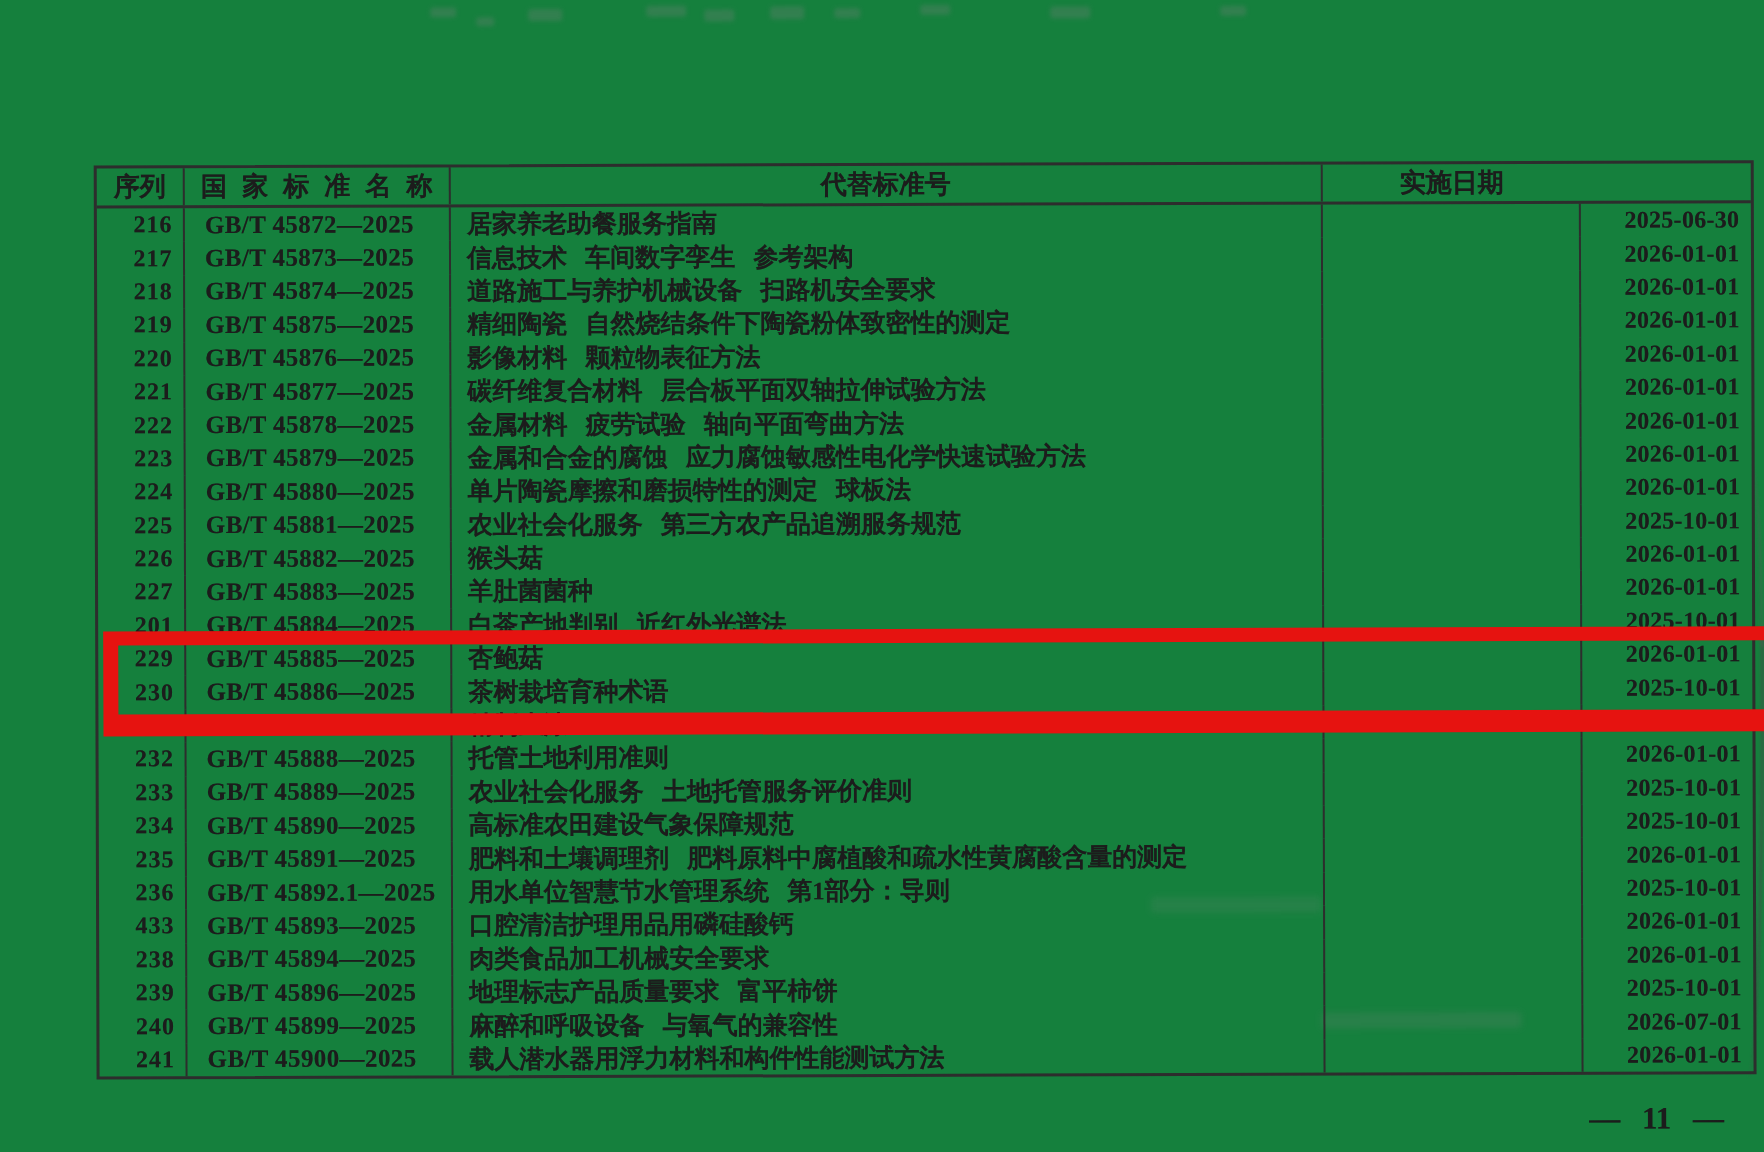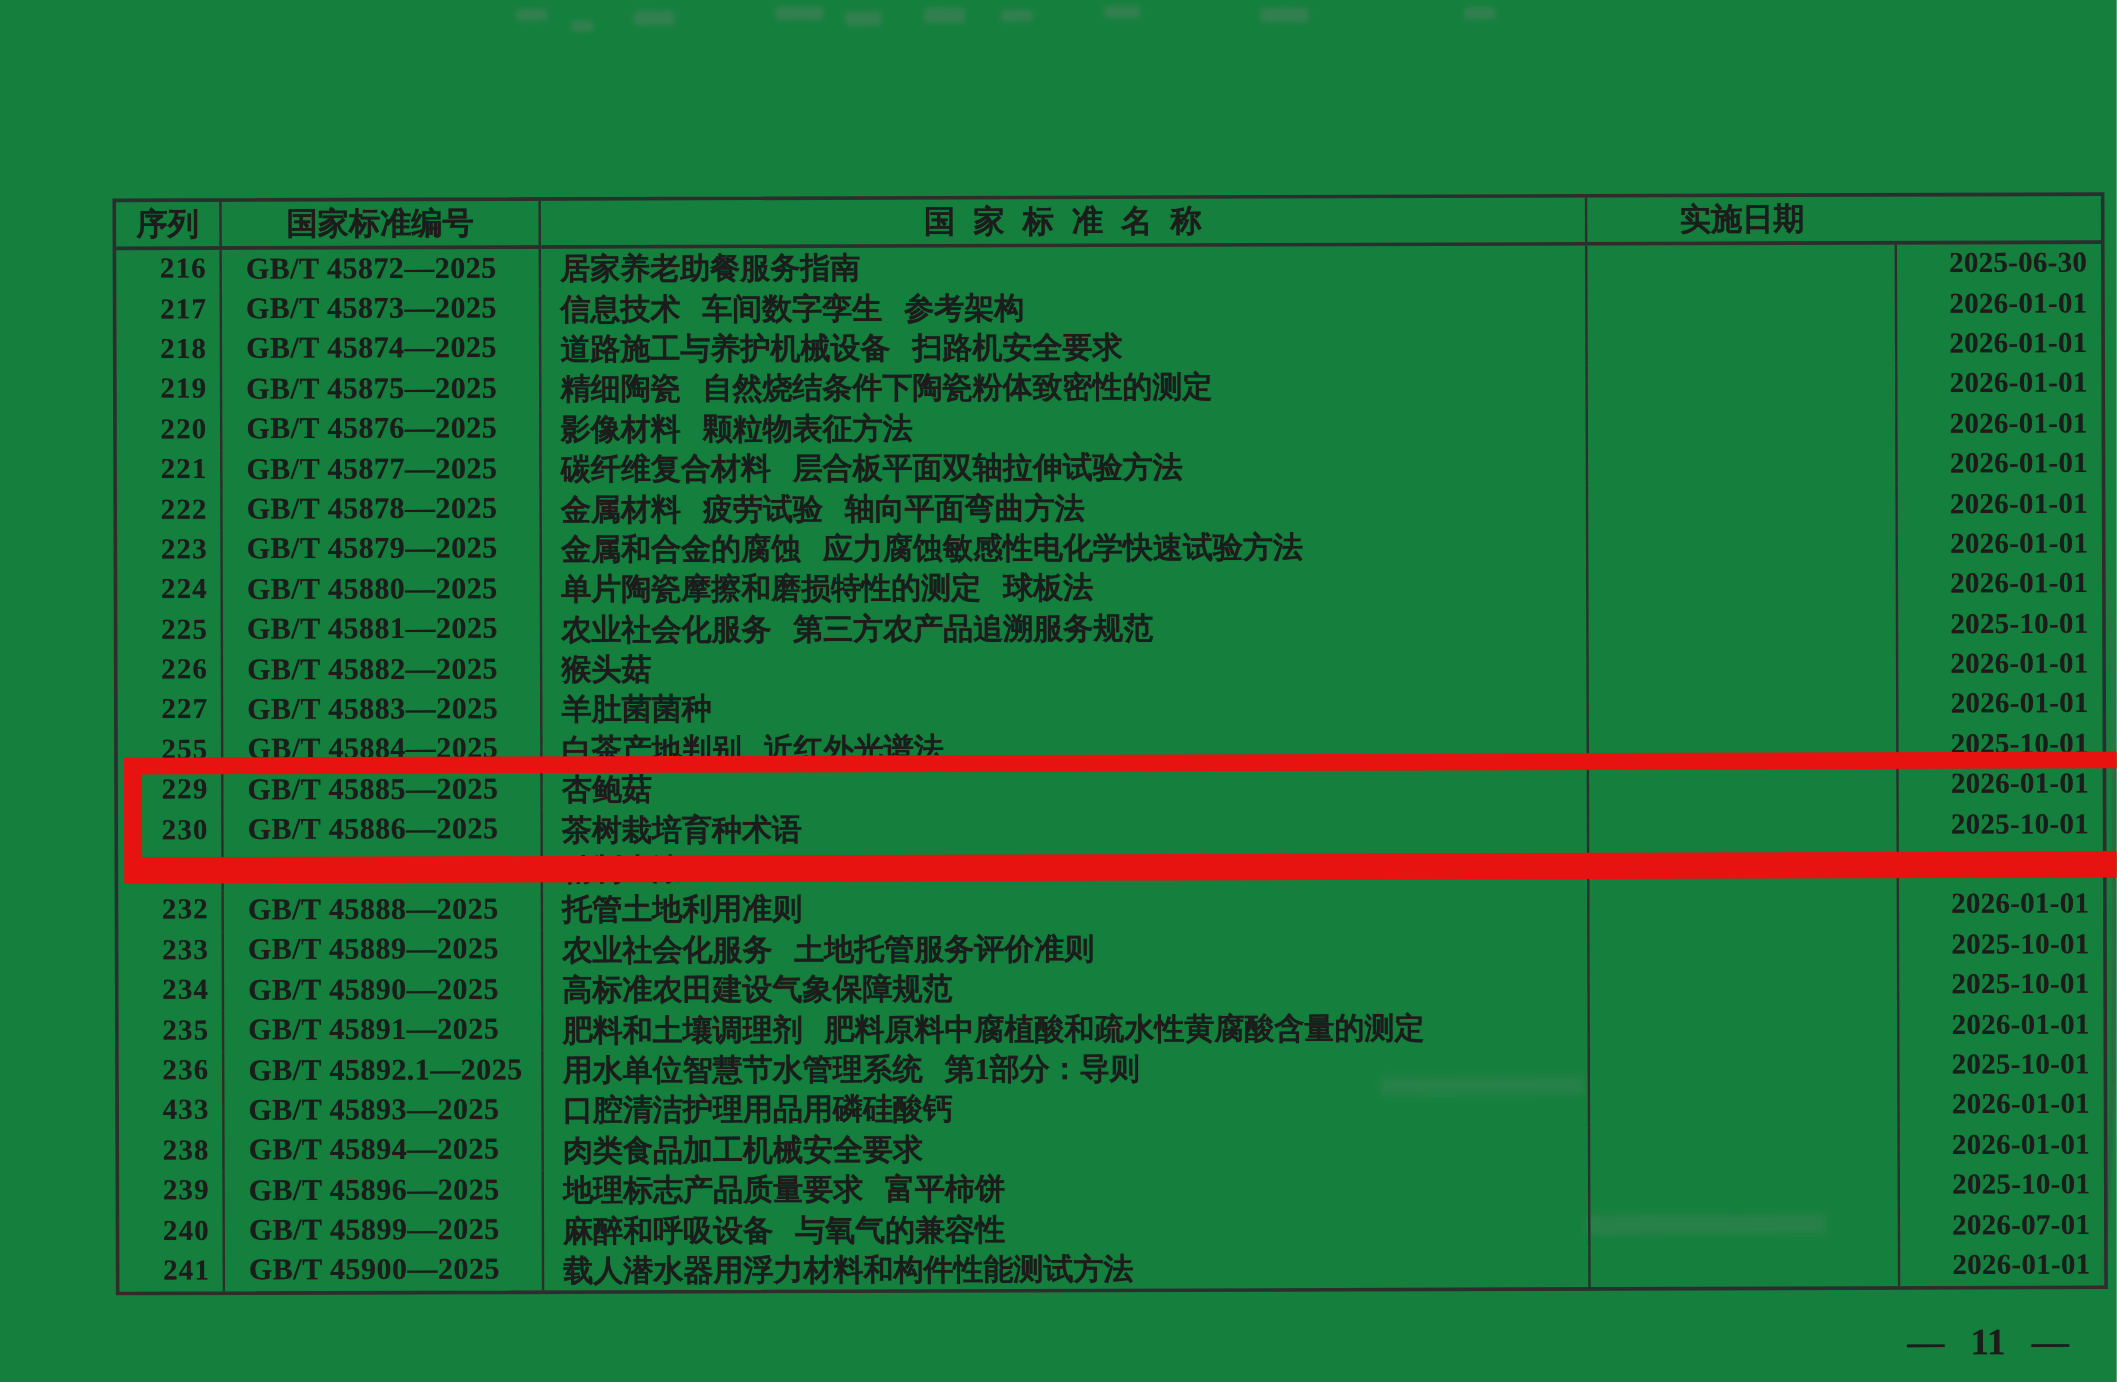--- a/index.html
+++ b/index.html
@@ -105,22 +105,22 @@
     <div class="artifact a9"></div>
     <div class="artifact a10"></div>
     <div class="artifact a11"></div>
     <div class="artifact a12"></div>
     <div class="curl"></div>
     <div class="curl2"></div>
 
     <div class="doc-table">
       <div class="grid-row thead">
         <div class="th">序列</div>
-        <div class="th">国家标准编号</div>
         <div class="th name-h">国家标准名称</div>
+        <div class="th">代替标准号</div>
         <div class="th">实施日期</div>
       </div>
       <div class="tbody">
   <div class="grid-row">
     <div class="cell serial">216</div>
     <div class="cell stdno">GB/T 45872—2025</div>
     <div class="cell name">居家养老助餐服务指南</div>
     <div class="cell replaced"></div>
     <div class="cell date">2025-06-30</div>
   </div>
@@ -207,21 +207,21 @@
 
   <div class="grid-row">
     <div class="cell serial">227</div>
     <div class="cell stdno">GB/T 45883—2025</div>
     <div class="cell name">羊肚菌菌种</div>
     <div class="cell replaced"></div>
     <div class="cell date">2026-01-01</div>
   </div>
 
   <div class="grid-row">
-    <div class="cell serial">255</div>
+    <div class="cell serial">201</div>
     <div class="cell stdno">GB/T 45884—2025</div>
     <div class="cell name">白茶产地判别 近红外光谱法</div>
     <div class="cell replaced"></div>
     <div class="cell date">2025-10-01</div>
   </div>
 
   <div class="grid-row">
     <div class="cell serial">229</div>
     <div class="cell stdno">GB/T 45885—2025</div>
     <div class="cell name">杏鲍菇</div>

